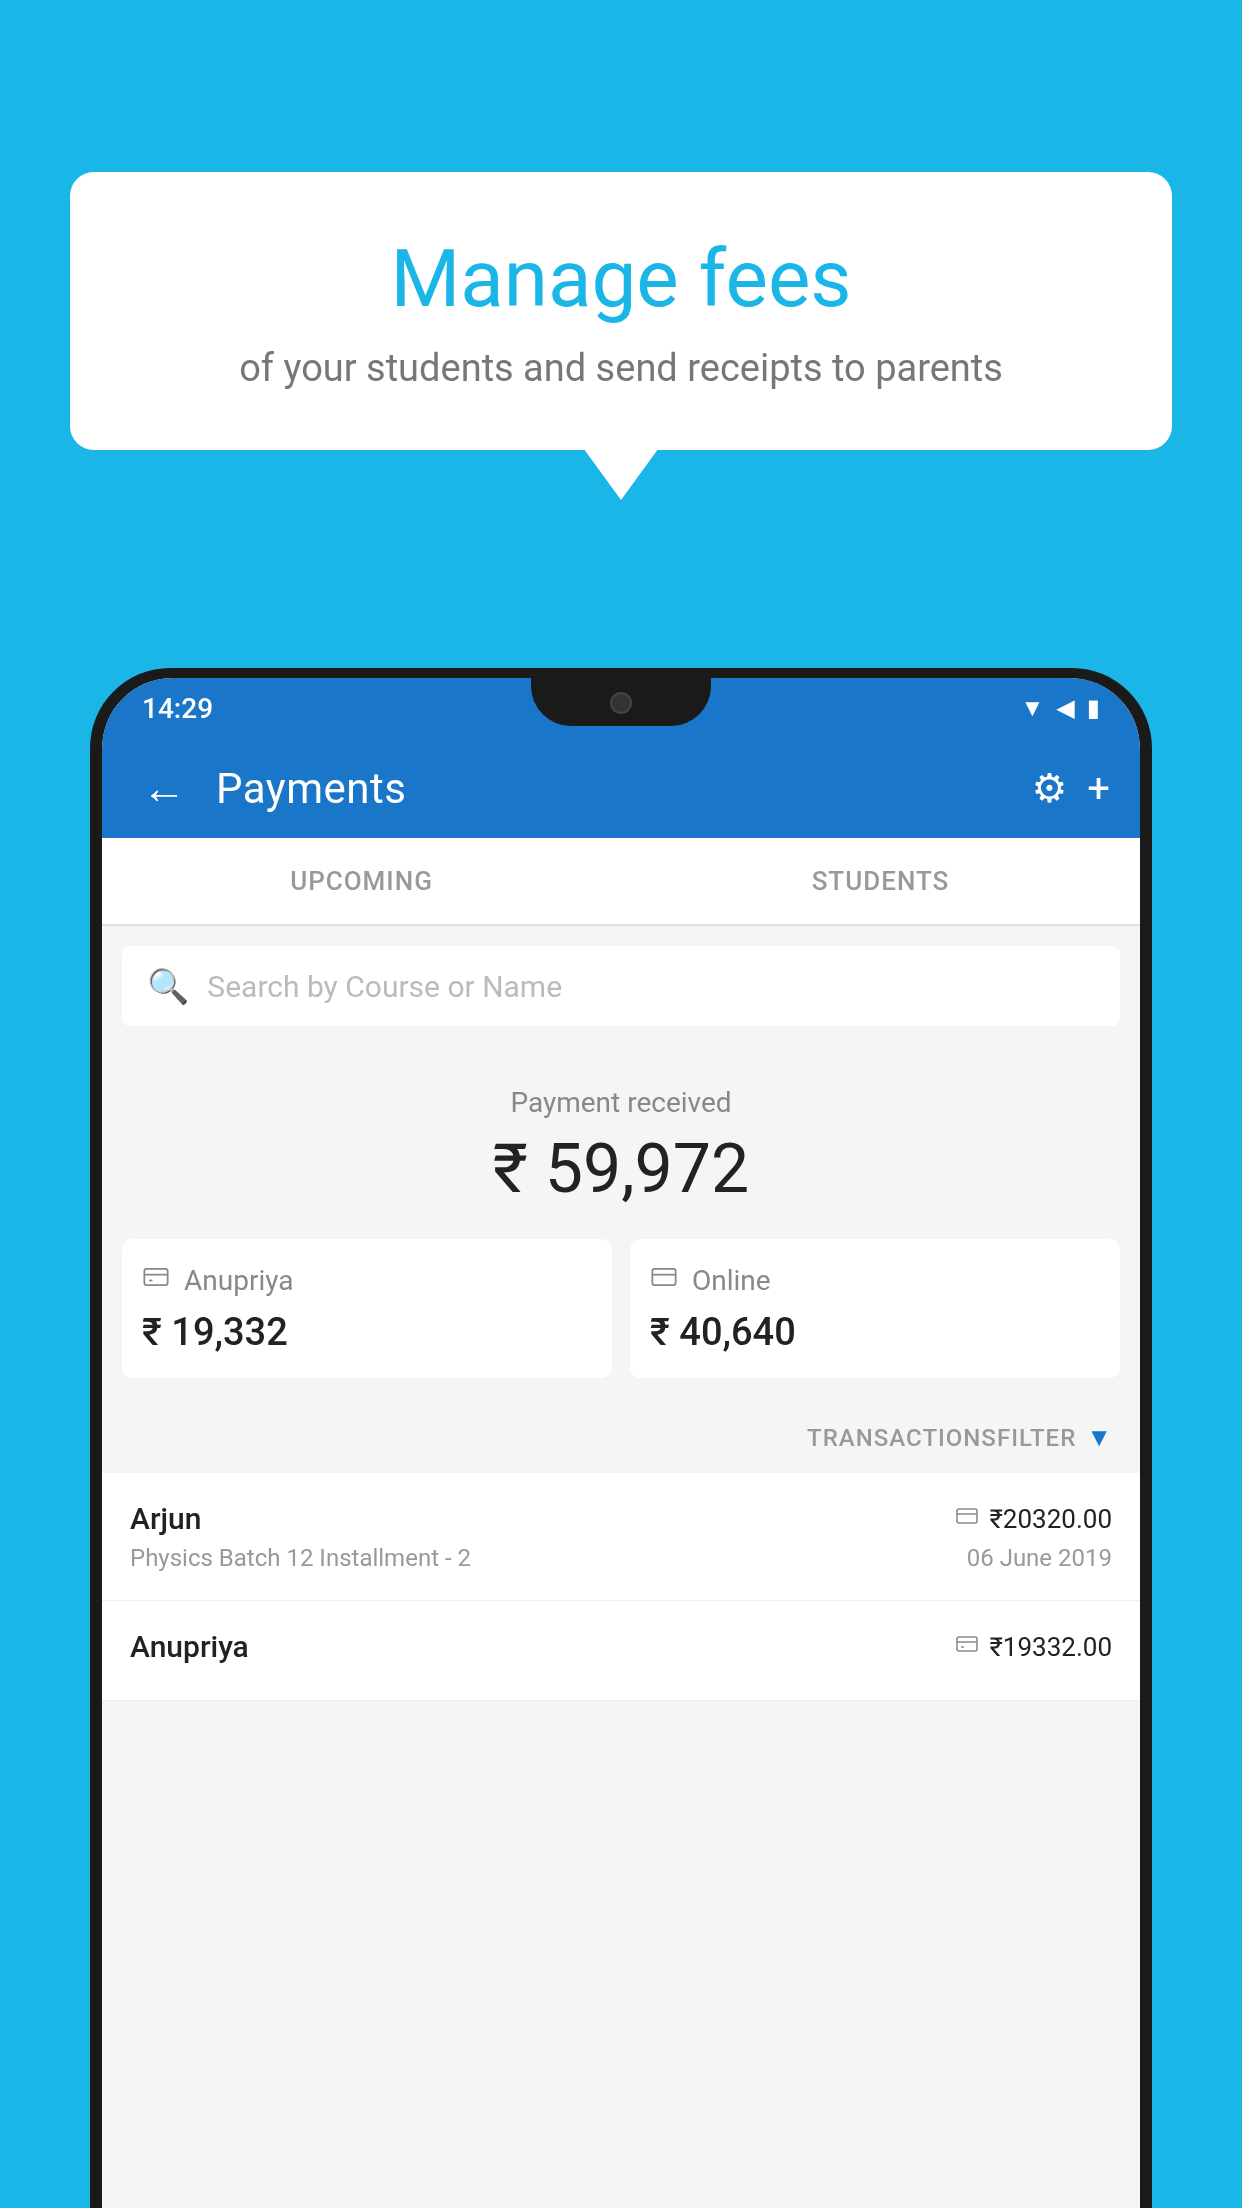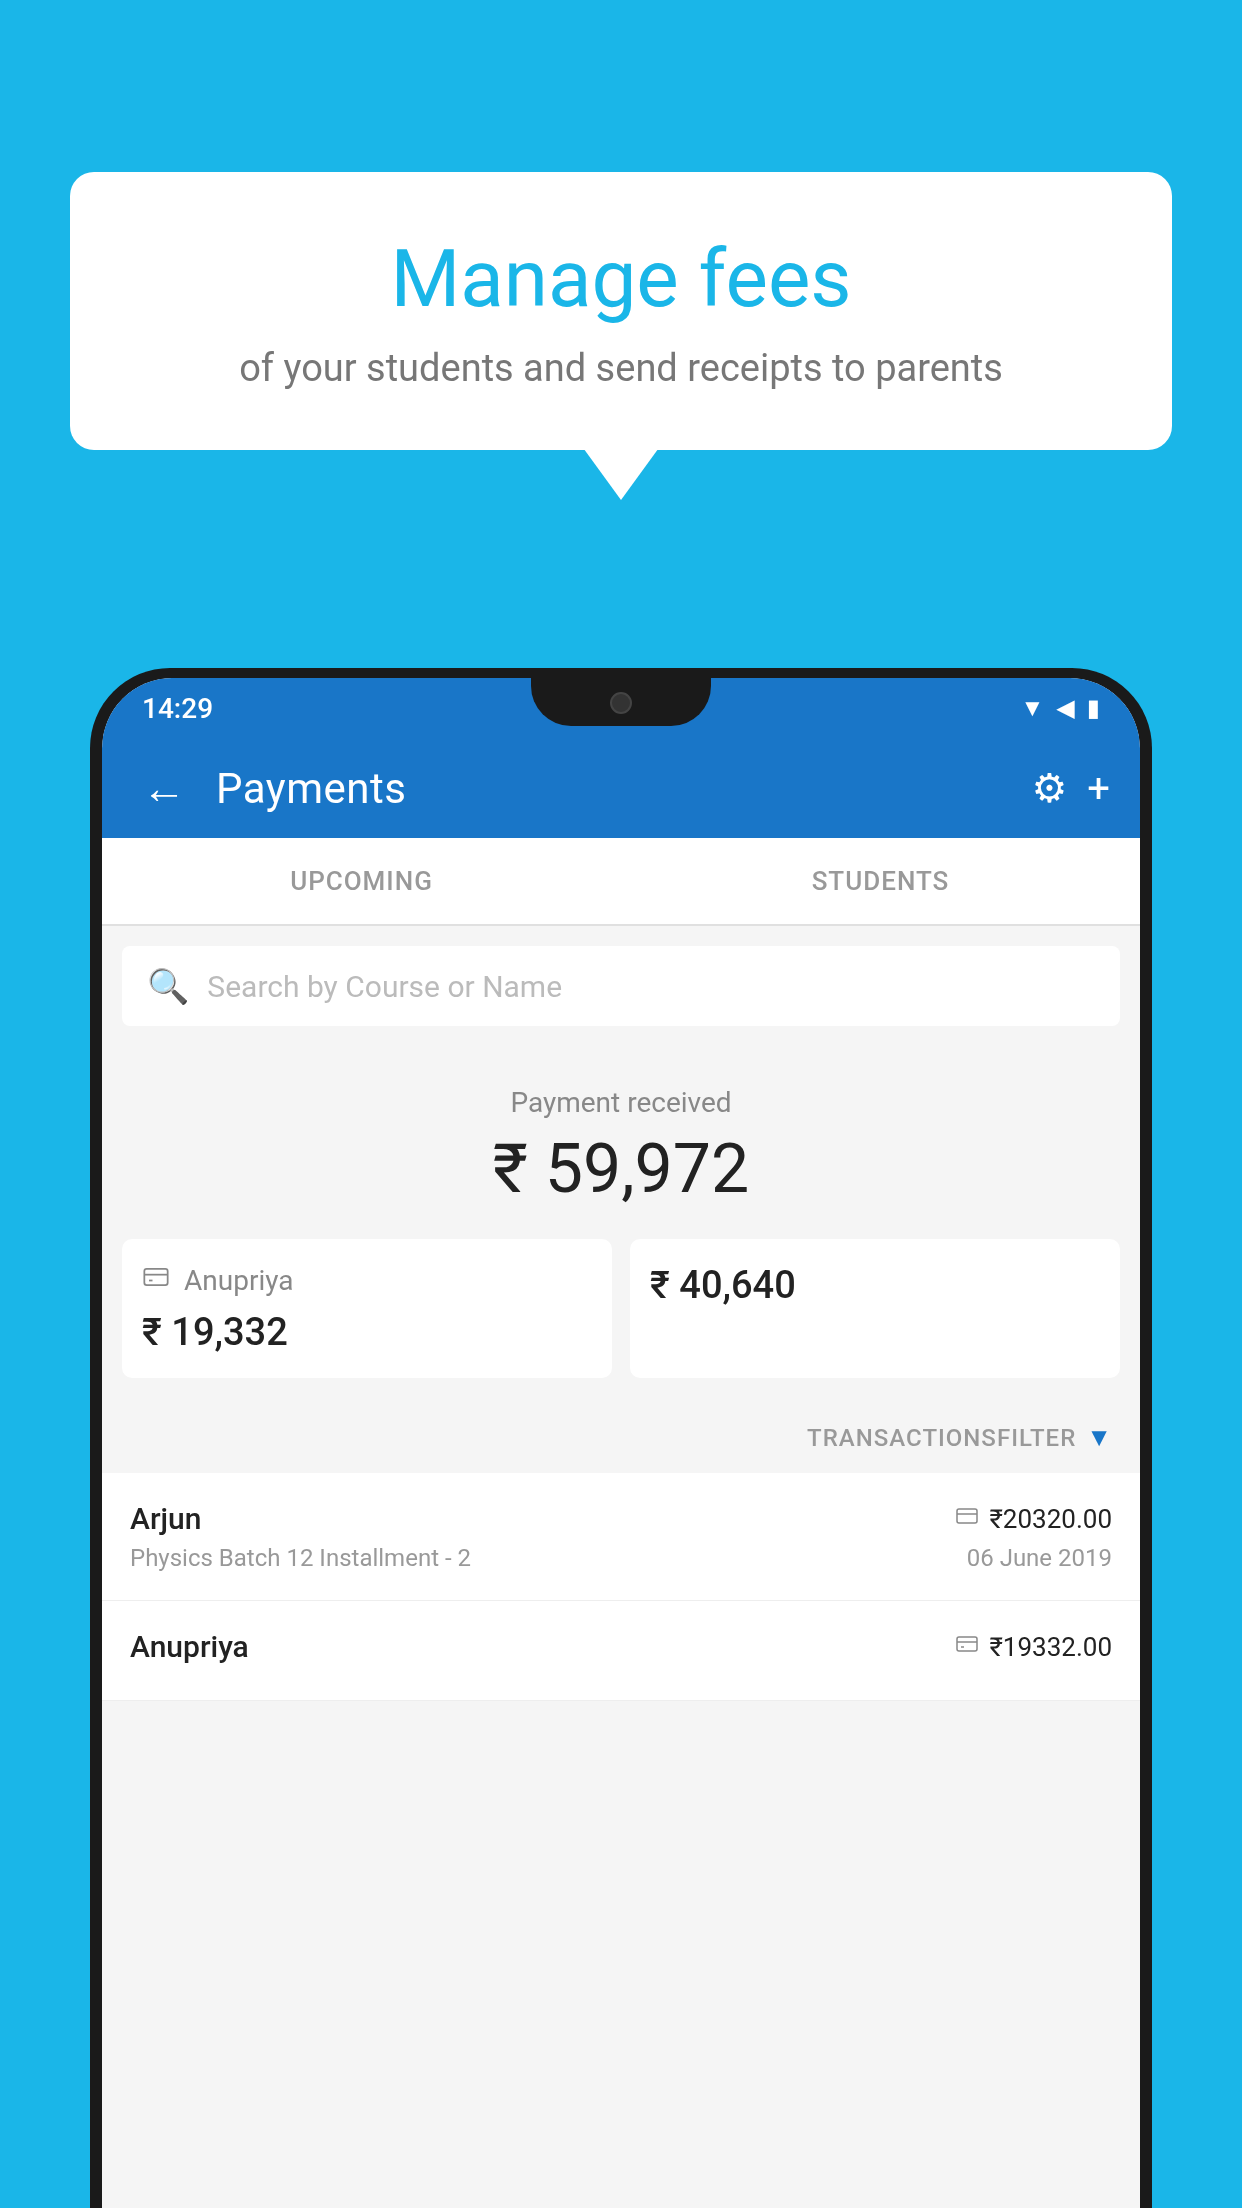--- a/index.html
+++ b/index.html
@@ -453,20 +453,29 @@
                   <line x1="2" y1="10" x2="22" y2="10"></line>
                   <line x1="6" y1="15" x2="9" y2="15"></line>
                 </svg>
               </span>
               <span class="card-type">Anupriya</span>
             </div>
             <div class="card-amount">₹ 19,332</div>
           </div>
 
           <div class="payment-card">
+            <div class="card-header">
+              <span class="card-icon">
+                <svg width="28" height="28" viewBox="0 0 24 24" fill="none" stroke="#888" stroke-width="1.5">
+                  <rect x="2" y="5" width="20" height="14" rx="2"></rect>
+                  <line x1="2" y1="10" x2="22" y2="10"></line>
+                </svg>
+              </span>
+              <span class="card-type">Online</span>
+            </div>
             <div class="card-amount">₹ 40,640</div>
           </div>
         </div>
 
         <div class="transactions-header">
           <span class="transactions-label">TRANSACTIONS</span>
           <div class="filter-area">
             <span class="filter-label">FILTER</span>
             <span class="filter-icon">▼</span>
           </div>

